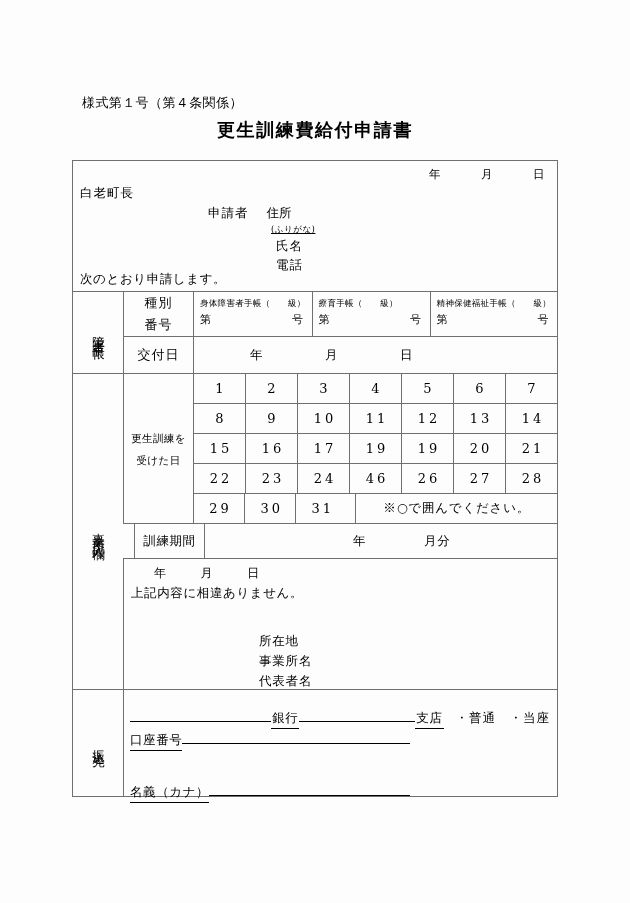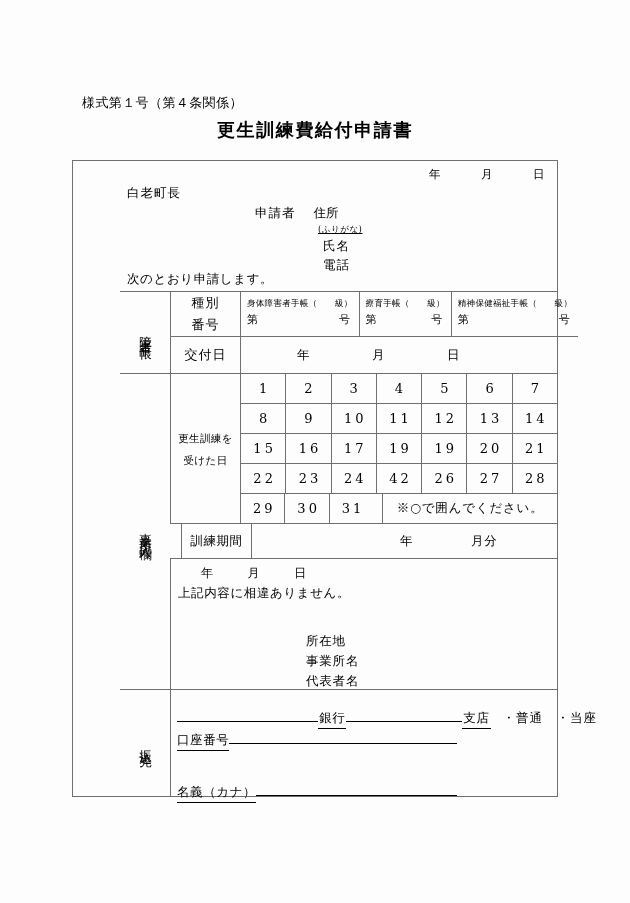--- a/index.html
+++ b/index.html
@@ -45,21 +45,20 @@
 
   
   .form-table {
     position: absolute;
     left: 72px;
     top: 160px;
     width: 486px;
     border: 1px solid #6f6f6f;
     box-sizing: border-box;
     background: #fdfdfd;
-    padding-left: 47px;
   }
   .row {
     display: flex;
     box-sizing: border-box;
   }
   .bt { border-top: 1px solid #6f6f6f; }
   .bl { border-left: 1px solid #6f6f6f; }
   .cell {
     box-sizing: border-box;
     position: relative;
@@ -441,21 +440,21 @@
               <div class="grid-cell bl">17</div>
               <div class="grid-cell bl">19</div>
               <div class="grid-cell bl">19</div>
               <div class="grid-cell bl">20</div>
               <div class="grid-cell bl">21</div>
             </div>
             <div class="grid-row bt">
               <div class="grid-cell bl">22</div>
               <div class="grid-cell bl">23</div>
               <div class="grid-cell bl">24</div>
-              <div class="grid-cell bl">42</div>
+              <div class="grid-cell bl">46</div>
               <div class="grid-cell bl">26</div>
               <div class="grid-cell bl">27</div>
               <div class="grid-cell bl">28</div>
             </div>
             <div class="grid-row bt">
               <div class="grid-cell bl">29</div>
               <div class="grid-cell bl">30</div>
               <div class="grid-cell bl">31</div>
               <div class="grid-note bl">※○で囲んでください。</div>
             </div>

